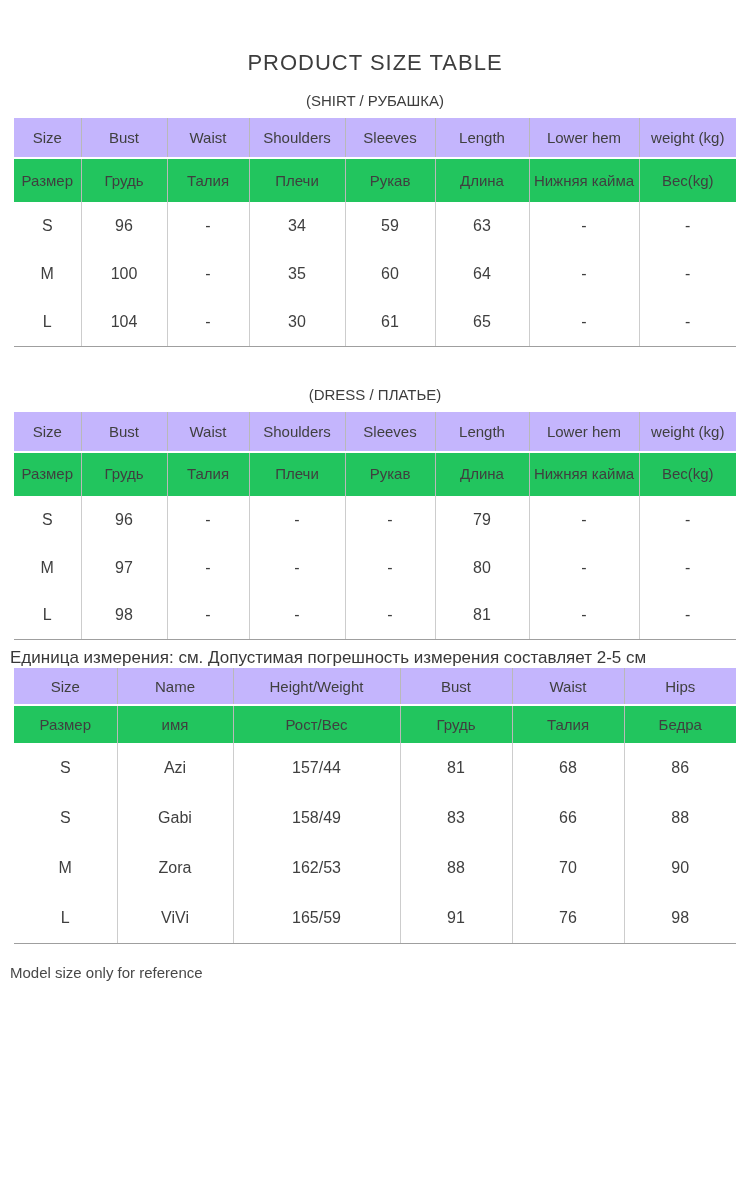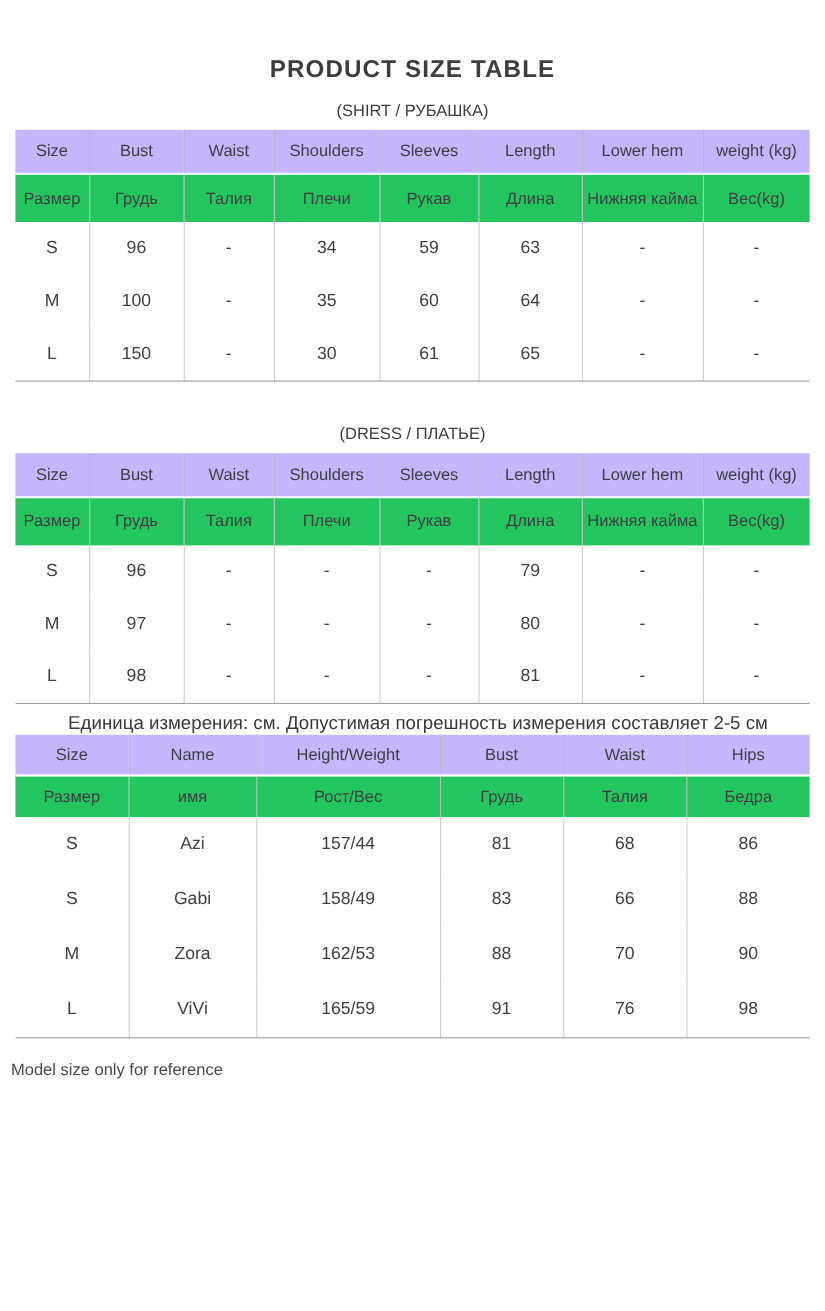--- a/index.html
+++ b/index.html
@@ -17,21 +17,21 @@
     padding-top: 50px;
   }
   .main-title {
     margin: 0;
     text-align: center;
     font-size: 22px;
     font-weight: 400;
     letter-spacing: 1px;
     color: #3d3d3d;
   }
-  .main-title.first { margin-bottom: 16px; font-weight: bold; }
+  .main-title.first { margin-bottom: 16px; }
   .main-title.second { margin-top: 48px; margin-bottom: 21px; }
   .table-subtitle {
     margin: 0 0 9px 0;
     text-align: center;
     font-size: 15px;
     color: #3d3d3d;
   }
   .table-subtitle.dress { margin-top: 39px; }
 
   table.data-table {
@@ -80,21 +80,20 @@
 
   .note-en {
     margin: 27px 0 0 10px;
     font-size: 15px;
     color: #484848;
   }
   .note-ru {
     margin: 8px 0 0 10px;
     font-size: 17px;
     color: #383838;
-    text-align: center;
   }
   .model-note-en {
     margin: 20px 0 0 10px;
     font-size: 15px;
     color: #484848;
   }
   .model-note-ru {
     margin: 8px 0 0 10px;
     font-size: 17px;
     color: #383838;
@@ -158,21 +157,21 @@
         <td>100</td>
         <td>-</td>
         <td>35</td>
         <td>60</td>
         <td>64</td>
         <td>-</td>
         <td>-</td>
       </tr>
       <tr>
         <td>L</td>
-        <td>150</td>
+        <td>104</td>
         <td>-</td>
         <td>30</td>
         <td>61</td>
         <td>65</td>
         <td>-</td>
         <td>-</td>
       </tr>
     </tbody>
   </table>
 

